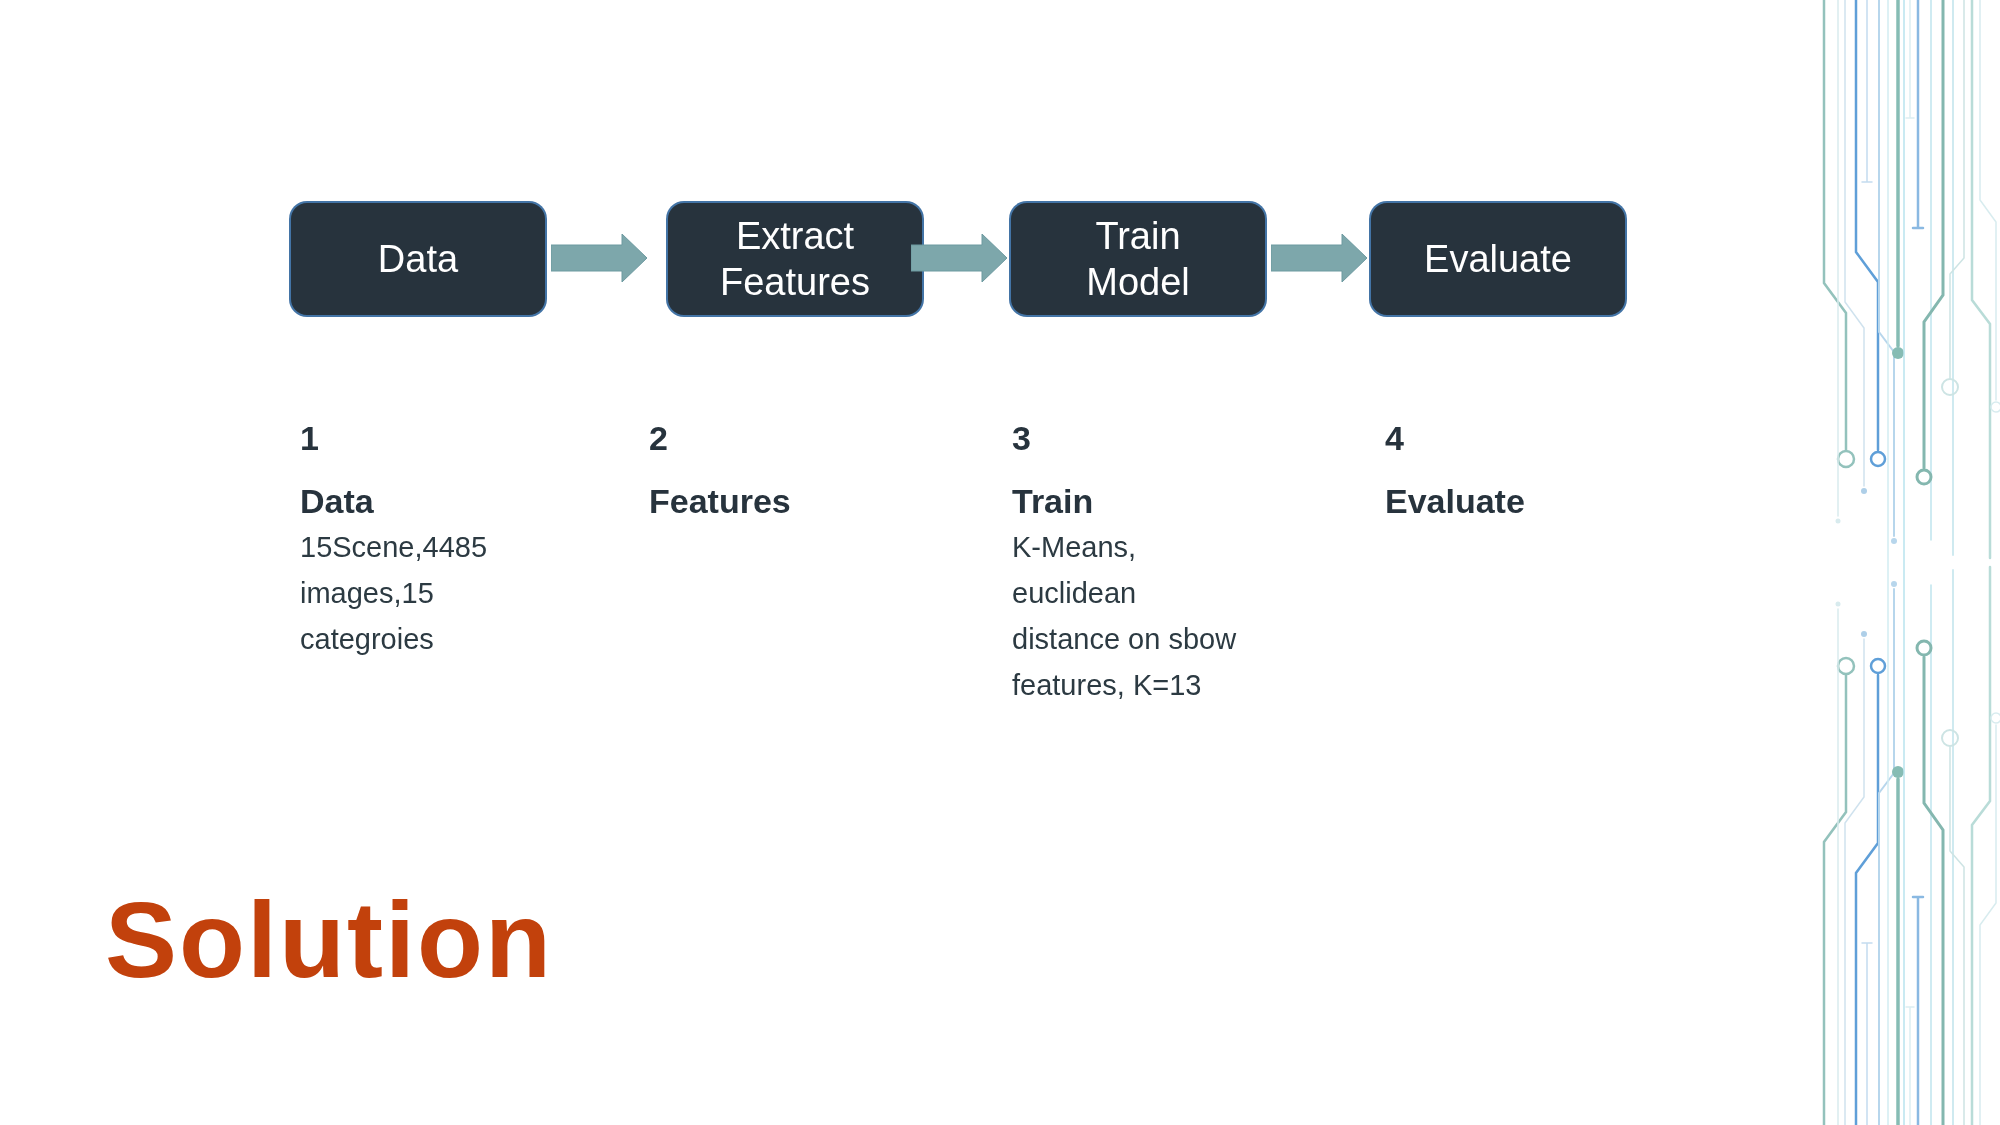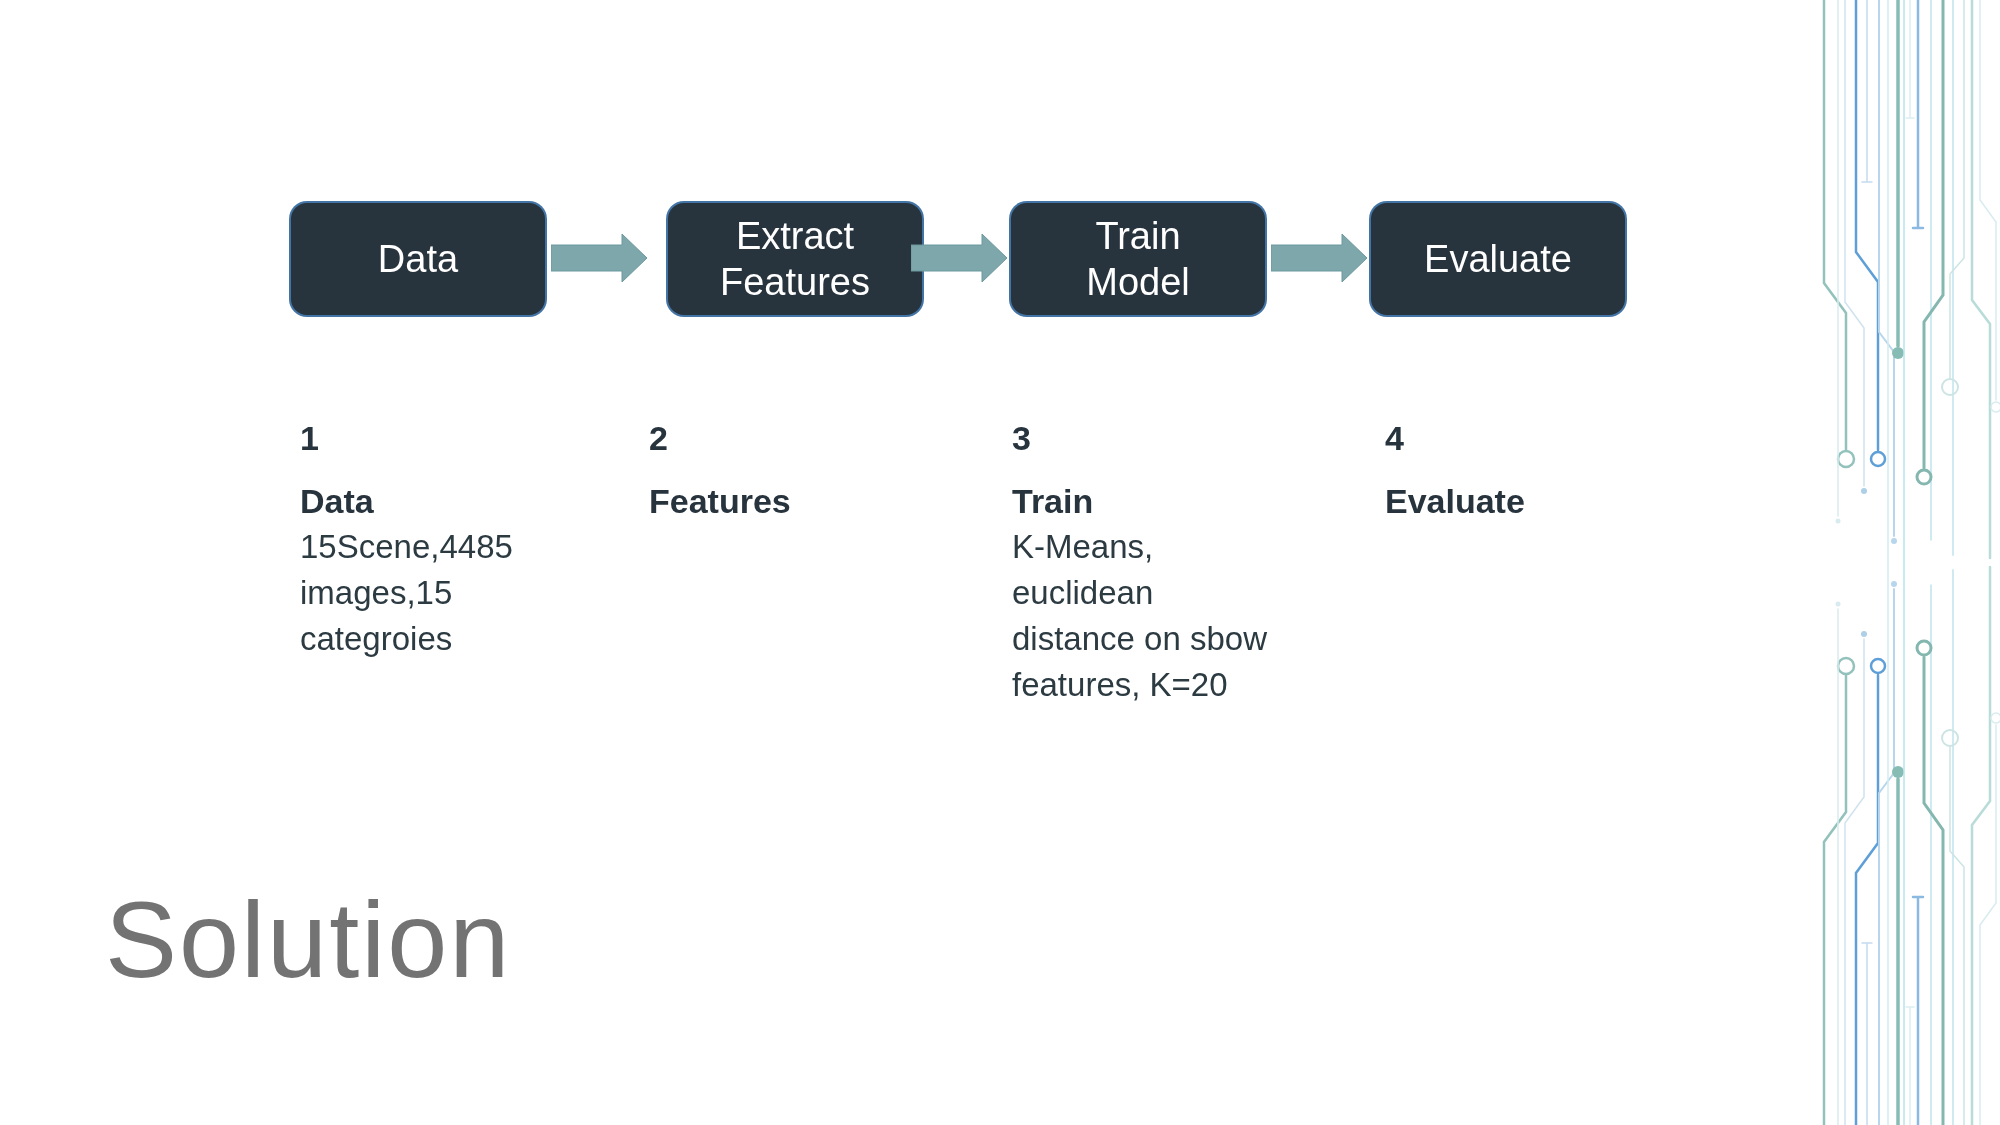--- a/index.html
+++ b/index.html
@@ -68,35 +68,35 @@
     margin-bottom: 20px;
     color: #27333d;
   }
   .step-heading {
     font-size: 34px;
     font-weight: bold;
     line-height: 46px;
     color: #27333d;
   }
   .step-body {
-    font-size: 33px;
+    font-size: 29px;
     line-height: 46px;
     white-space: pre-line;
     color: #2c3a42;
   }
   
   .slide-title {
     position: absolute;
     left: 105px;
     top: 880px;
     margin: 0;
     font-size: 108px;
-    font-weight: 400;
+    font-weight: 700;
     line-height: 120px;
-    color: #737373;
+    color: #c2410c;
     letter-spacing: 2px;
   }
   
   .circuit {
     position: absolute;
     top: 0;
     left: 1820px;
     width: 180px;
     height: 1125px;
   }
@@ -136,21 +136,21 @@
     <div class="step-num">2</div>
     <div class="step-heading">Features</div>
   </div>
 
   <div class="step-col c3">
     <div class="step-num">3</div>
     <div class="step-heading">Train</div>
     <div class="step-body">K-Means,
 euclidean
 distance on sbow
-features, K=20</div>
+features, K=13</div>
   </div>
 
   <div class="step-col c4">
     <div class="step-num">4</div>
     <div class="step-heading">Evaluate</div>
   </div>
 
   <h1 class="slide-title">Solution</h1>
 
   <svg class="circuit" viewBox="0 0 180 1125" preserveAspectRatio="none">

